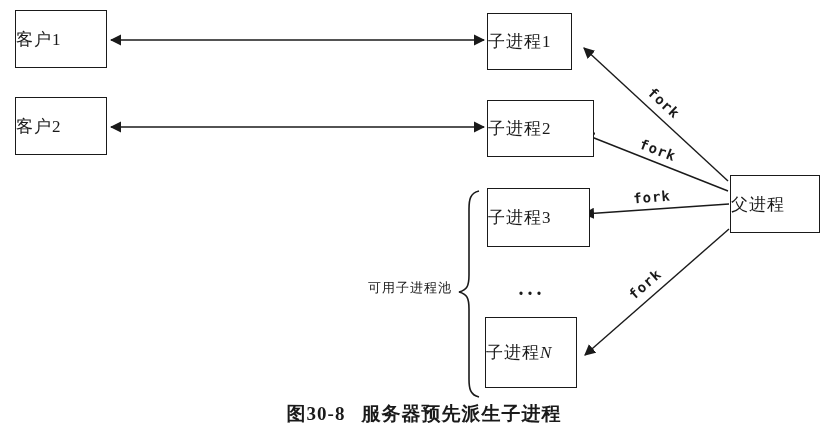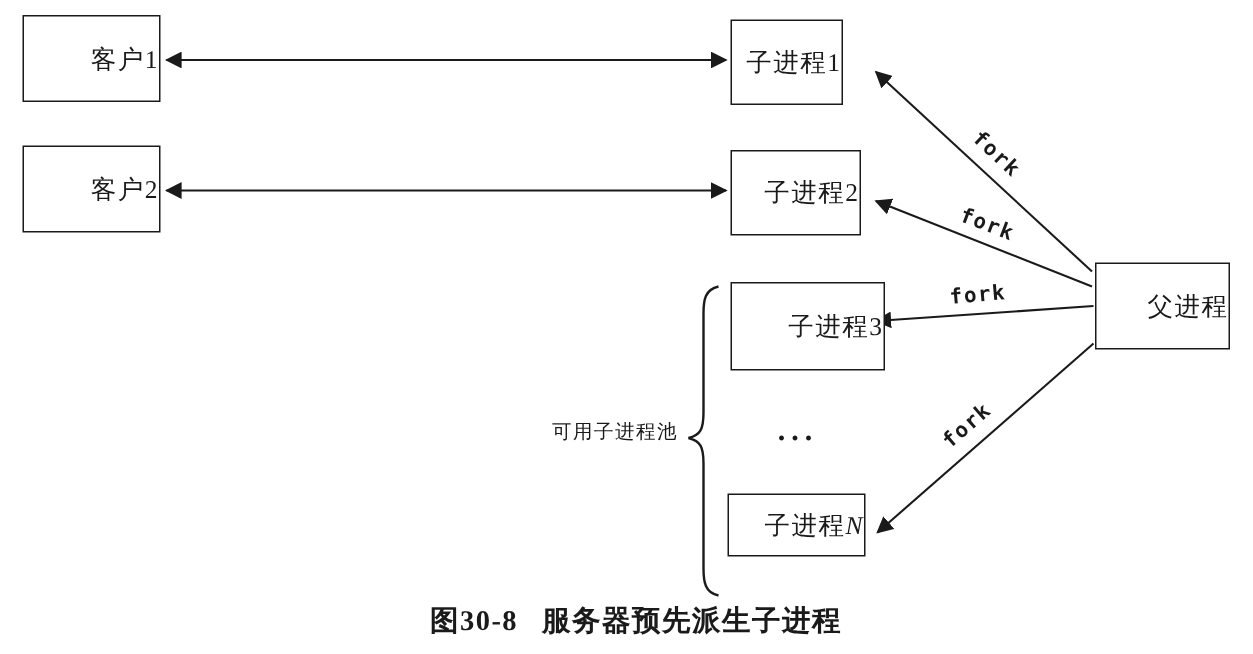--- a/index.html
+++ b/index.html
@@ -22,31 +22,31 @@
     top: 0;
     width: 835px;
     height: 436px;
   }
   .node-box {
     position: absolute;
     border: 1.7px solid #1a1a1a;
     background: #ffffff;
     display: flex;
     align-items: center;
-    justify-content: flex-end;
+    justify-content: flex-start;
     font-size: 17px;
     letter-spacing: 1px;
     box-sizing: border-box;
   }
   .box-client1 { left: 15px;  top: 10px;  width: 92px; height: 58px; }
   .box-client2 { left: 15px;  top: 97px;  width: 92px; height: 58px; font-family: Liberation Serif, serif; }
-  .box-child1  { left: 487px; top: 13px;  width: 75px; height: 57px; }
-  .box-child2  { left: 487px; top: 100px; width: 87px; height: 57px; }
+  .box-child1  { left: 487px; top: 13px;  width: 85px; height: 57px; }
+  .box-child2  { left: 487px; top: 100px; width: 107px; height: 57px; }
   .box-child3  { left: 487px; top: 188px; width: 103px; height: 59px; }
-  .box-childN  { left: 485px; top: 329px; width: 92px; height: 42px; }
+  .box-childN  { left: 485px; top: 317px; width: 92px; height: 71px; }
   .box-parent  { left: 730px; top: 175px; width: 90px; height: 58px; }
   .italic-n {
     font-style: italic;
     font-family: "Liberation Serif", "DejaVu Serif", serif;
   }
   .fork-label {
     position: absolute;
     font-family: "DejaVu Sans Mono", "Liberation Mono", monospace;
     font-weight: bold;
     font-size: 14px;

